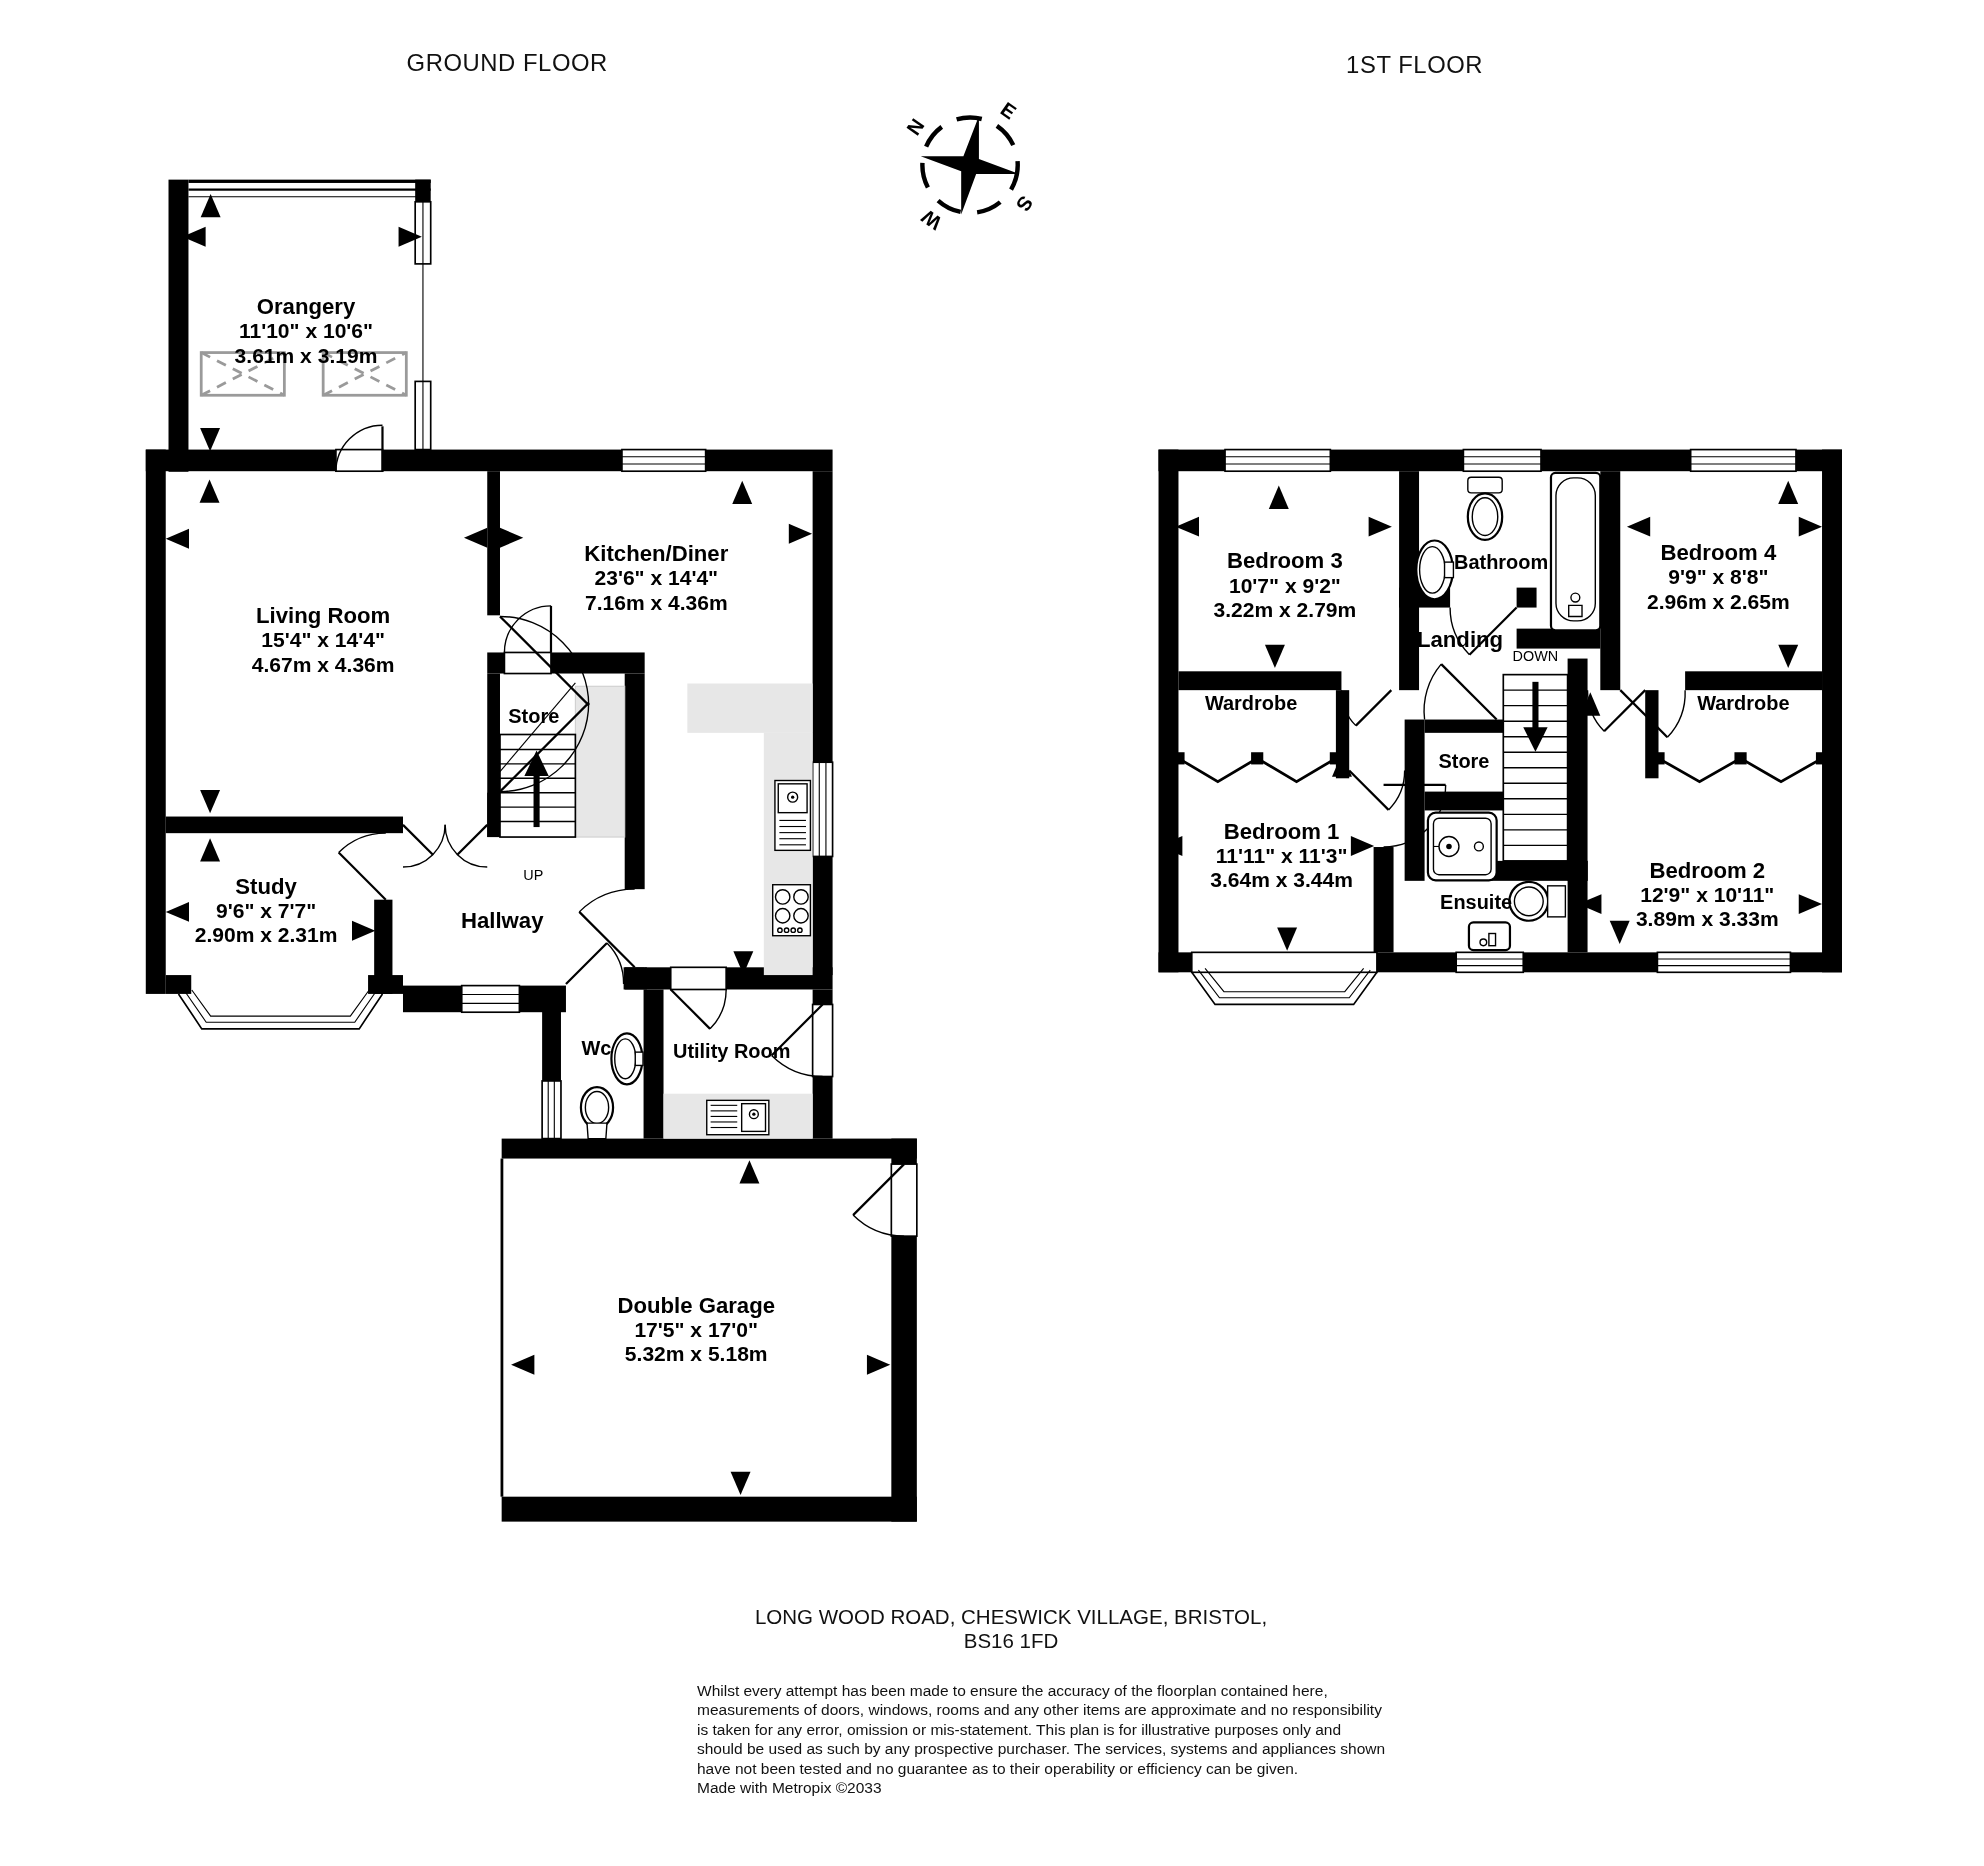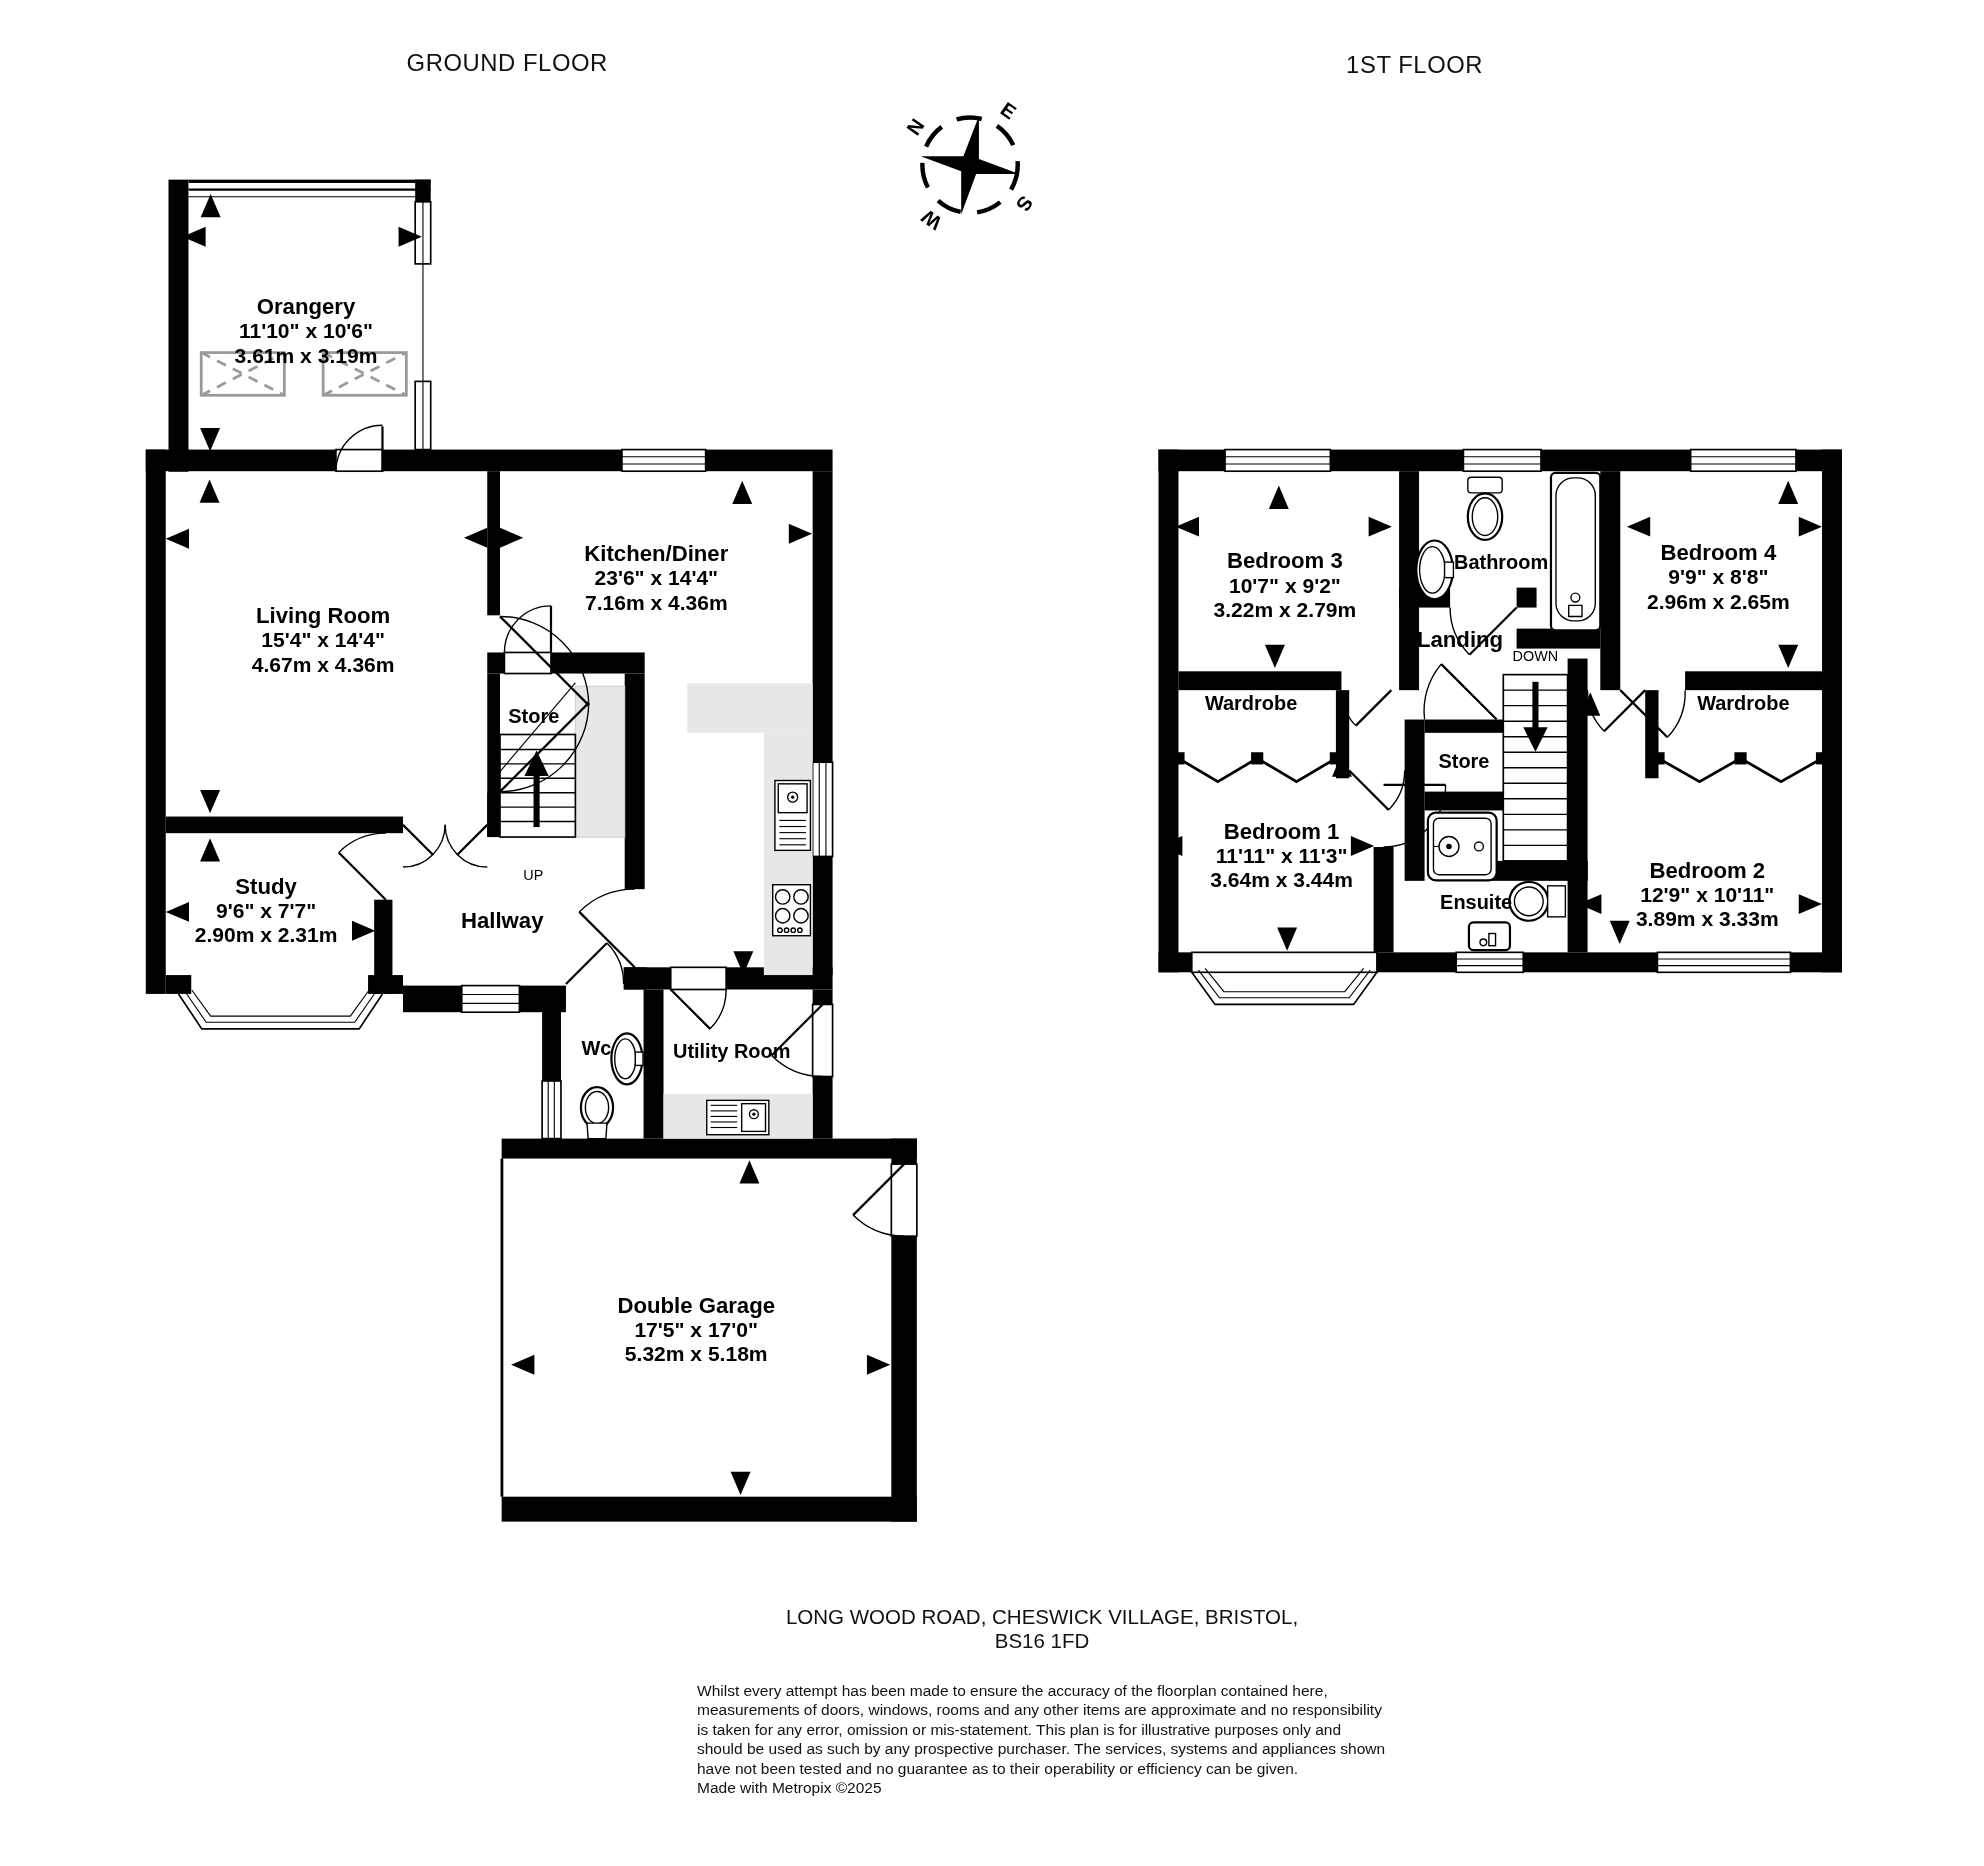--- a/index.html
+++ b/index.html
@@ -23,21 +23,21 @@
   .zig{stroke:#000;stroke-width:5;fill:none;}
   .tread{stroke:#000;stroke-width:2.5;}
   .stairbox{fill:#fff;stroke:#000;stroke-width:3;}
   .sarrow{stroke:#000;stroke-width:11;}
   .rname{font:700 40px "Liberation Sans",sans-serif;fill:#000;text-anchor:middle;}
   .rdim{font:700 38px "Liberation Sans",sans-serif;fill:#000;text-anchor:middle;}
   .rsmall{font:700 36px "Liberation Sans",sans-serif;fill:#000;text-anchor:middle;}
   .tiny{font:400 26px "Liberation Sans",sans-serif;fill:#000;text-anchor:middle;}
   .title{font:400 43px "Liberation Sans",sans-serif;fill:#111;text-anchor:middle;letter-spacing:1px;}
   .cletter{font:700 36px "Liberation Sans",sans-serif;fill:#000;text-anchor:middle;}
-  #address{position:absolute;left:769px;top:1605px;width:546px;text-align:center;
+  #address{position:absolute;left:738px;top:1605px;width:546px;text-align:center;
            font:400 20.5px "Liberation Sans",sans-serif;color:#111;}
   #disclaimer{position:absolute;left:697px;top:1681px;width:692px;text-align:left;
            font:400 15.5px "Liberation Sans",sans-serif;color:#111;line-height:19.4px;}
 </style>
 </head>
 <body>
 
 <div id="page">
 <svg width="1985" height="1867" viewBox="0 0 3581 3368">
 
@@ -462,16 +462,16 @@
     <text class="rsmall" x="2257" y="1281">Wardrobe</text>
     <text class="rsmall" x="3145" y="1281">Wardrobe</text>
     <text class="rsmall" x="2641" y="1385">Store</text>
     <text class="rsmall" x="2663" y="1640">Ensuite</text>
   </g>
 </svg>
 
 <div id="address">LONG WOOD ROAD, CHESWICK VILLAGE, BRISTOL, BS16 1FD</div>
 <div id="disclaimer">
   <div>Whilst every attempt has been made to ensure the accuracy of the floorplan contained here, measurements of doors, windows, rooms and any other items are approximate and no responsibility is taken for any error, omission or mis-statement. This plan is for illustrative purposes only and should be used as such by any prospective purchaser. The services, systems and appliances shown have not been tested and no guarantee as to their operability or efficiency can be given.</div>
-  <div>Made with Metropix ©2025</div>
+  <div>Made with Metropix ©2033</div>
 </div>
 </div>
 
 
 </body></html>

